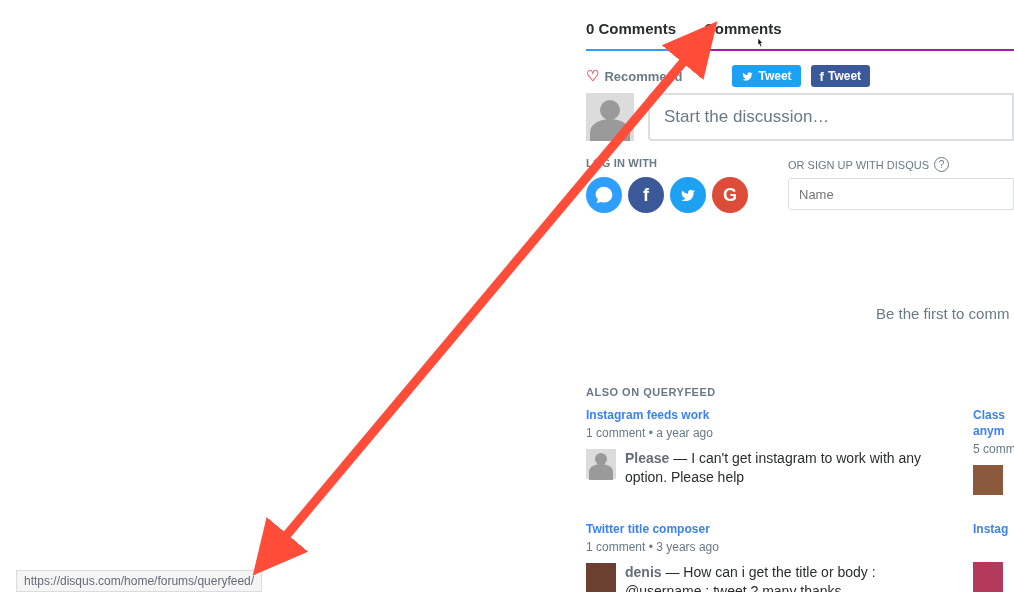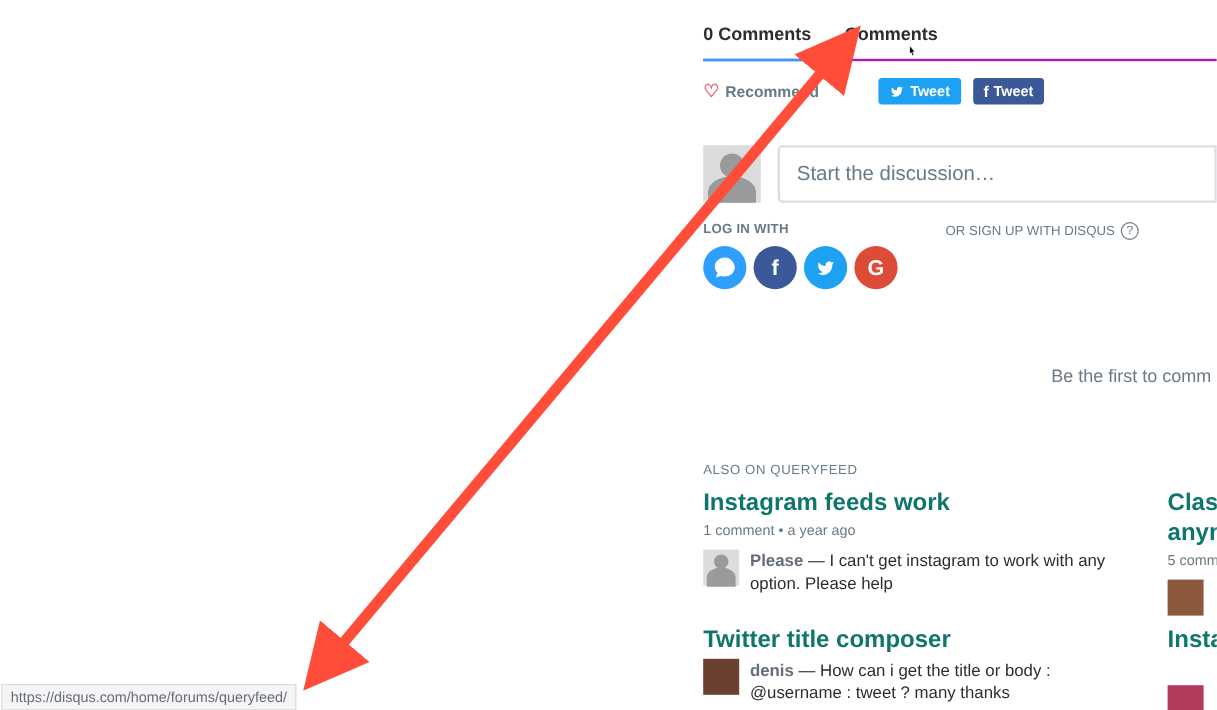--- a/index.html
+++ b/index.html
@@ -8,54 +8,54 @@
   .tabs { display: flex; gap: 28px; border-bottom: 2px solid #a21caf; padding-bottom: 12px; position: relative; }
   .tab { font-size: 15px; font-weight: 700; color: #2a2e2e; cursor: pointer; }
   .tab.active { color: #2a2e2e; }
   .tab-underline { position: absolute; bottom: -2px; left: 0; width: 95px; height: 2px; background: #2e9fff; }
   .actions { display: flex; align-items: center; gap: 10px; margin-top: 14px; }
   .recommend { display: flex; align-items: center; gap: 5px; color: #687a86; font-size: 13px; font-weight: 600; cursor: pointer; }
   .heart { color: #f05f70; font-size: 15px; }
   .btn { display: inline-flex; align-items: center; gap: 4px; height: 22px; padding: 0 9px; border-radius: 3px; color: #fff; font-size: 12px; font-weight: 700; cursor: pointer; }
   .btn-tw { background: #1da1f2; }
   .btn-fb { background: #3b5998; }
-  .compose { display: flex; gap: 14px; margin-top: 34px; }
+  .compose { display: flex; gap: 14px; margin-top: 6px; }
   .avatar { width: 48px; height: 48px; background: #dcdcdc; position: relative; overflow: hidden; }
   .avatar .head { width: 20px; height: 20px; border-radius: 50%; background: #9a9a9a; position: absolute; top: 7px; left: 14px; }
   .avatar .body { width: 40px; height: 26px; border-radius: 50% 50% 0 0; background: #9a9a9a; position: absolute; top: 26px; left: 4px; }
   .compose-input { flex: 1; height: 48px; border: 2px solid #dbdfe4; border-left: 2px solid #dbdfe4; border-radius: 4px 0 0 4px; display: flex; align-items: center; padding: 0 14px; color: #687a86; font-size: 17px; background: #fff; }
   .login-row { display: flex; gap: 40px; margin-top: 16px; }
   .login-col { }
   .login-label { font-size: 11px; font-weight: 700; color: #687a86; letter-spacing: 0.2px; margin-bottom: 8px; }
   .soc-row { display: flex; gap: 6px; }
   .soc { width: 36px; height: 36px; border-radius: 50%; display: flex; align-items: center; justify-content: center; color: #fff; font-weight: 700; font-size: 18px; cursor: pointer; }
   .soc-d { background: #2e9fff; }
   .soc-f { background: #3b5998; }
   .soc-t { background: #1da1f2; }
   .soc-g { background: #dd4b39; }
   .signup-col { flex: 1; }
   .signup-label { font-size: 11px; font-weight: 400; color: #687a86; display: flex; align-items: center; gap: 5px; margin-bottom: 6px; }
   .q { width: 15px; height: 15px; border: 1.5px solid #687a86; border-radius: 50%; display: inline-flex; align-items: center; justify-content: center; font-size: 10px; }
   .name-input { width: 100%; height: 32px; border: 1px solid #dbdfe4; border-radius: 3px 0 0 3px; padding: 0 10px; font-size: 13px; color: #687a86; }
   .first-msg { position: absolute; left: 876px; top: 305px; color: #687a86; font-size: 15px; }
-  .also { position: absolute; left: 586px; top: 386px; color: #687a86; font-size: 11px; font-weight: 400; letter-spacing: 0.5px; }
+  .also { position: absolute; left: 586px; top: 386px; color: #687a86; font-size: 11px; font-weight: 700; letter-spacing: 0.5px; }
   .cards { position: absolute; left: 586px; top: 408px; display: flex; gap: 42px; width: 500px; }
   .card { width: 345px; }
   .card.side { width: 60px; }
-  .card-title { color: #0f766e; font-size: 20px; font-weight: 700; margin-bottom: 4px; }
+  .card-title { color: #3b82f6; font-size: 12px; font-weight: 700; margin-bottom: 4px; }
   .card-meta { color: #687a86; font-size: 12px; margin-bottom: 9px; }
   .card-body { display: flex; gap: 9px; }
   .small-av { width: 30px; height: 30px; background: #dcdcdc; position: relative; flex-shrink: 0; }
   .small-av .h { width:12px;height:12px;border-radius:50%;background:#9a9a9a;position:absolute;top:4px;left:9px; }
   .small-av .b { width:24px;height:16px;border-radius:50% 50% 0 0;background:#9a9a9a;position:absolute;top:15px;left:3px; }
   .small-av.img { background: #8b5a3c; }
   .card-text { font-size: 14px; color: #2a2e2e; line-height: 1.35; }
   .card-text .author { color: #656c7a; font-weight: 600; }
   .cards2 { position: absolute; left: 586px; top: 522px; display: flex; gap: 42px; width: 500px; }
-  .status-url { position: absolute; left: 1px; bottom: 0; background: #f5f5f5; border: 1px solid #dcdcdc; padding: 3px 7px; font-size: 12px; color: #656c7a; font-family: Arial, sans-serif; }
+  .status-url { position: absolute; left: 16px; bottom: 0; background: #f5f5f5; border: 1px solid #dcdcdc; padding: 3px 7px; font-size: 12px; color: #656c7a; font-family: Arial, sans-serif; }
   .arrow-layer { position: absolute; left: 0; top: 0; width: 1014px; height: 592px; pointer-events: none; }
   .cursor-icon { position: absolute; left: 752px; top: 36px; width: 16px; height: 16px; }
 </style>
 </head>
 <body>
 
 <div class="main">
   <div class="tabs">
     <div class="tab active">0 Comments</div>
     <div class="tab">Comments</div>
@@ -108,20 +108,21 @@
         <div class="soc soc-g">
             <span>G</span>
           </div>
       </div>
     </div>
     <div class="signup-col">
       <div class="signup-label">
         <span>OR SIGN UP WITH DISQUS</span>
         <span class="q">?</span>
       </div>
+      <input class="name-input" placeholder="Name" style="">
     </div>
   </div>
 </div>
 
 <div class="first-msg">Be the first to comm</div>
 
 <div class="also">ALSO ON QUERYFEED</div>
 
 <div class="cards">
   <div class="card">
@@ -143,20 +144,21 @@
     <div class="card-meta">5 comm</div>
     <div class="card-body">
       <div class="small-av img"></div>
     </div>
   </div>
 </div>
 
 <div class="cards2">
   <div class="card">
     <div class="card-title">Twitter title composer</div>
+    <div class="card-meta">1 comment • 3 years ago</div>
     <div class="card-body">
       <div class="small-av img" style="background:#6b4030"></div>
       <div class="card-text">
         <span class="author">denis</span><span> — How can i get the title or body : @username : tweet ? many thanks</span>
       </div>
     </div>
   </div>
   <div class="card side">
     <div class="card-title">Instag</div>
     <div style="height:22px"></div>

